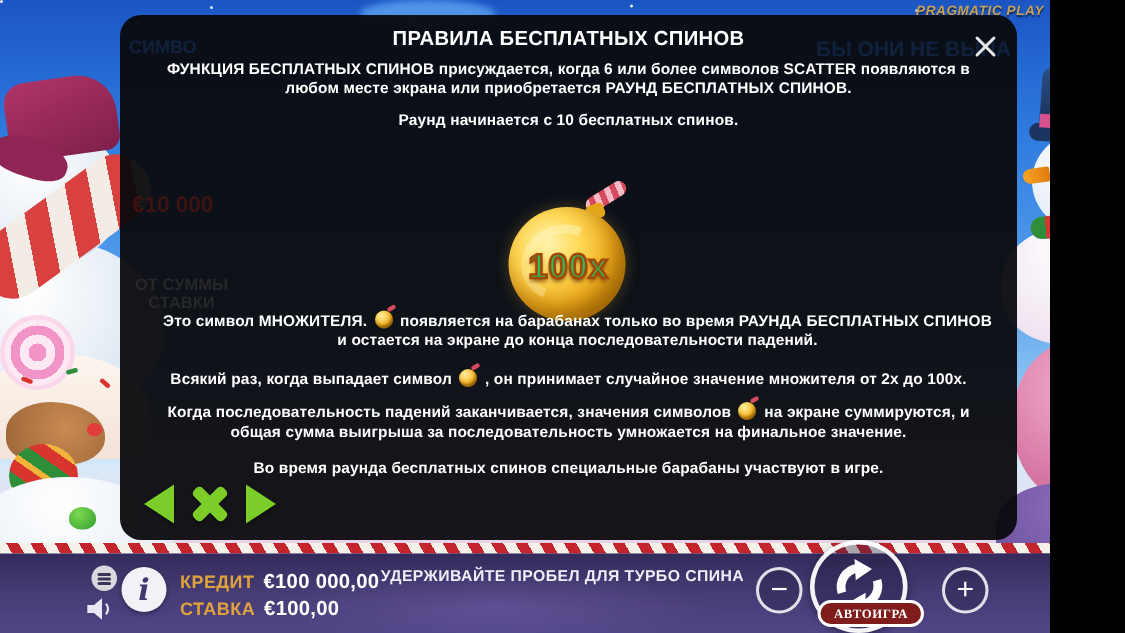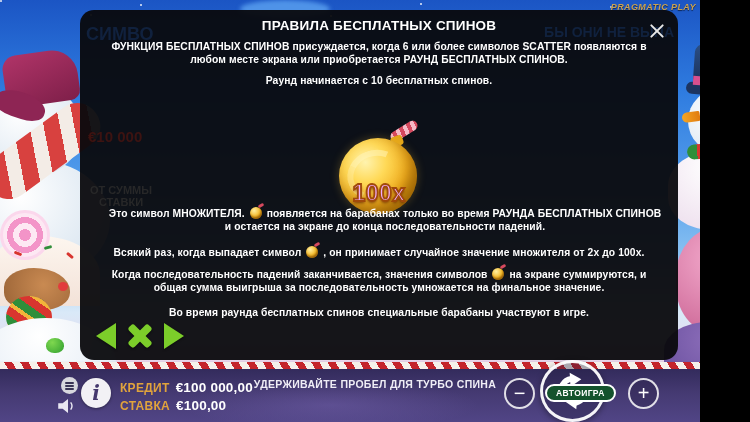--- a/index.html
+++ b/index.html
@@ -69,22 +69,22 @@
   
   .bomb-wrap { position:absolute; left:50%; top:118px; transform:translateX(-50%); width:92px; height:88px; }
   .bomb { position:absolute; left:6px; top:10px; width:78px; height:76px; border-radius:50%;
     background:radial-gradient(circle at 34% 32%,#fff3ae 0%,#ffd957 28%,#f0ad1d 58%,#c98a08 80%,#8f5d04 100%);
     box-shadow:inset -6px -8px 14px rgba(120,70,0,.55), 0 0 10px rgba(255,200,60,.25); }
   .bomb-swirl { position:absolute; left:14px; top:22px; width:56px; height:50px; border:6px solid rgba(255,245,190,.45);
     border-color:rgba(255,245,190,.5) transparent transparent rgba(255,245,190,.35); border-radius:50%; transform:rotate(-20deg); }
   .bomb-fuse { position:absolute; right:6px; top:-2px; width:30px; height:10px; border-radius:6px;
     background:repeating-linear-gradient(100deg,#f6b9c6 0 4px,#d6495e 4px 8px); transform:rotate(-32deg); }
   .bomb-cap { position:absolute; right:22px; top:8px; width:12px; height:10px; background:#e3a518; border-radius:3px; transform:rotate(-20deg); }
-  .bomb-value { position:absolute; left:0; right:0; top:36px; text-align:center; font-size:23px; font-weight:800; color:#f0abfc;
-    -webkit-text-stroke:1.8px #a1490a; text-shadow:0 2px 3px rgba(90,30,0,.8); letter-spacing:.5px;margin-top:16px; }
+  .bomb-value { position:absolute; left:0; right:0; top:36px; text-align:center; font-size:23px; font-weight:800; color:#22c55e;
+    -webkit-text-stroke:1.8px #a1490a; text-shadow:0 2px 3px rgba(90,30,0,.8); letter-spacing:.5px; }
 
   
   .bomb-mini { display:inline-block; width:12px; height:12px; margin:0 5px; vertical-align:-2px; border-radius:50%; position:relative;
     background:radial-gradient(circle at 35% 30%,#ffefa0,#f3b622 55%,#b57806 95%); box-shadow:inset -1px -2px 2px rgba(110,60,0,.6); }
   .bomb-mini::after { content:""; position:absolute; right:-2px; top:-3px; width:6px; height:3px; border-radius:2px;
     background:#d6495e; transform:rotate(-30deg); }
 
   
   .nav { position:absolute; left:16px; top:308px; display:flex; align-items:center; gap:10px; height:36px; }
   .tri { width:0; height:0; border-top:13px solid transparent; border-bottom:13px solid transparent; cursor:pointer;
@@ -125,22 +125,22 @@
   .hint { position:absolute; left:375px; top:378px; transform:translateX(-50%); font-size:10.5px; color:#efedf6; letter-spacing:.3px; white-space:nowrap; }
 
   .minus-btn,.plus-btn { position:absolute; top:378px; width:31px; height:31px; border-radius:50%;
     border:2px solid rgba(255,255,255,.85); background:rgba(40,32,70,.35); color:#fff; cursor:pointer;
     font-size:20px; line-height:26px; text-align:center; font-weight:400; }
   .minus-btn { left:504px; } .plus-btn { left:628px; }
 
   .spin-btn { position:absolute; left:540px; top:360px; width:65px; height:62px; border-radius:50%;
     border:3px solid rgba(255,255,255,.95); background:rgba(35,28,62,.35); cursor:pointer;
     box-shadow:0 2px 6px rgba(0,0,0,.4); display:flex; align-items:center; justify-content:center; }
-  .autoplay { position:absolute; left:545px; top:384px; padding:2px 9px; border:2px solid #fff; border-radius:10px;
-    background:#14532d; color:#fff; font-size:8.5px; letter-spacing:.4px; cursor:pointer; white-space:nowrap; }
+  .autoplay { position:absolute; left:545px; top:400px; padding:2px 9px; border:2px solid #fff; border-radius:10px;
+    background:#7f1d1d; color:#fff; font-size:8.5px; letter-spacing:.4px; cursor:pointer; white-space:nowrap;font-family:Liberation Serif, serif; }
 </style>
 </head>
 <body>
 
 <div id="stage">
 
   <div class="sky"></div>
   <div class="stars"></div>
   <div class="cloud" style="left:240px;top:0;width:90px;height:18px;"></div>
 
@@ -168,21 +168,21 @@
   <div class="r-eye" style="left:704px;top:104px;"></div>
   <div class="r-eye" style="left:722px;top:102px;"></div>
   <div class="r-nose"></div>
   <div class="r-scarf"></div>
   <div class="r-taffy"></div>
   <div class="r-rock"></div>
 
   <div class="brand">PRAGMATIC PLAY</div>
 
   <div class="panel">
-    <div class="ghost" style="left:6px;top:14px;font-size:18px;">СИМВО</div>
+    <div class="ghost" style="left:6px;top:14px;font-size:12px;">СИМВО</div>
     <div class="ghost" style="right:4px;top:14px;font-size:14px;">БЫ ОНИ НЕ ВЫПА</div>
     <div class="ghost ghost-red" style="left:8px;top:118px;font-size:15px;">€10 000</div>
     <div class="ghost ghost-grey" style="left:6px;top:174px;font-size:11px;width:70px;white-space:normal;text-align:center;">ОТ СУММЫ СТАВКИ</div>
 
     <div class="panel-title">ПРАВИЛА БЕСПЛАТНЫХ СПИНОВ</div>
     <div class="panel-close">
         <span></span>
         <span></span>
       </div>
 

